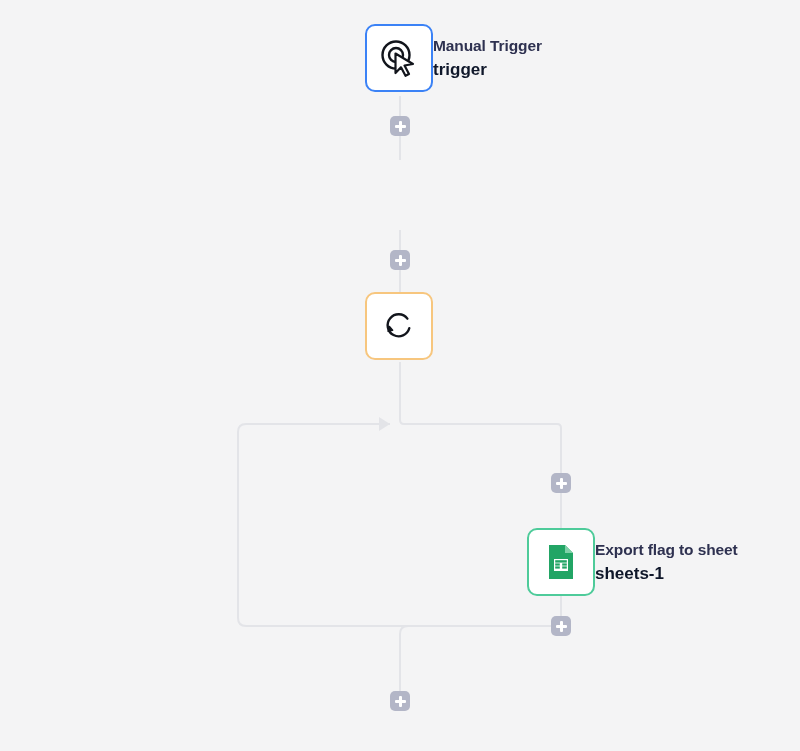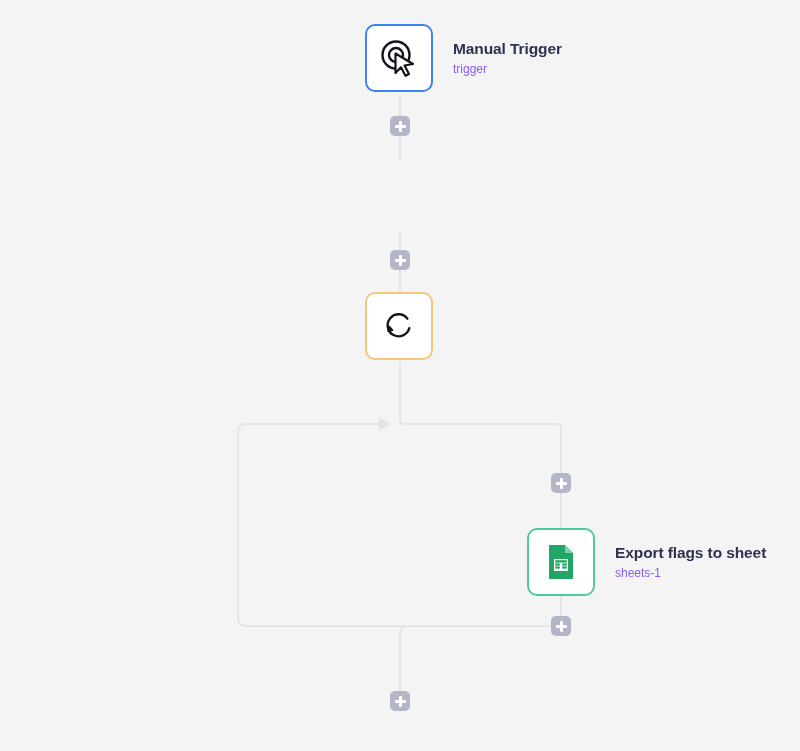--- a/index.html
+++ b/index.html
@@ -42,37 +42,38 @@
     display: flex;
     align-items: center;
     justify-content: center;
     flex: 0 0 auto;
   }
   .node-box.accent-blue   { border-color: #3b82f6; }
   .node-box.accent-green  { border-color: #4ecb9a; }
   .node-box.accent-orange { border-color: #f7c67e; }
 
   .node-labels {
-    margin-left: 20px;
+    margin-left: 0;
     display: flex;
     flex-direction: column;
     justify-content: center;
     line-height: 1.15;
     white-space: nowrap;
   }
   .node-title {
     font-size: 15.5px;
     font-weight: bold;
     color: #2e3150;
     letter-spacing: -0.1px;
   }
   .node-subtitle {
-    font-size: 12px;
-    color: #8b5cf6;
+    font-size: 17px;
+    color: #0f172a;
     margin-top: 5px;
+    font-weight: bold;
   }
 
   
   .plus-btn {
     position: absolute;
     width: 20px;
     height: 20px;
     border-radius: 5px;
     background: #b3b6c7;
     display: flex;
@@ -147,21 +148,21 @@
         <path d="M23,2 L31,10 L23,10 Z" fill="#7fd0a8"></path>
         <rect x="12" y="16" width="14" height="12" fill="#ffffff"></rect>
         <rect x="13.2" y="17.2" width="11.6" height="2.4" fill="#22a565"></rect>
         <rect x="13.2" y="20.4" width="4.6" height="2.2" fill="#22a565"></rect>
         <rect x="20.2" y="20.4" width="4.6" height="2.2" fill="#22a565"></rect>
         <rect x="13.2" y="23.4" width="4.6" height="2.2" fill="#22a565"></rect>
         <rect x="20.2" y="23.4" width="4.6" height="2.2" fill="#22a565"></rect>
       </svg>
     </div>
     <div class="node-labels">
-      <div class="node-title">Export flags to sheet</div>
+      <div class="node-title">Export flag to sheet</div>
       <div class="node-subtitle">sheets-1</div>
     </div>
   </div>
 
   <div class="plus-btn" style="left:390px; top:116px;"></div>
   <div class="plus-btn" style="left:390px; top:250px;"></div>
   <div class="plus-btn" style="left:551px; top:473px;"></div>
   <div class="plus-btn" style="left:551px; top:616px;"></div>
   <div class="plus-btn" style="left:390px; top:691px;"></div>
 

